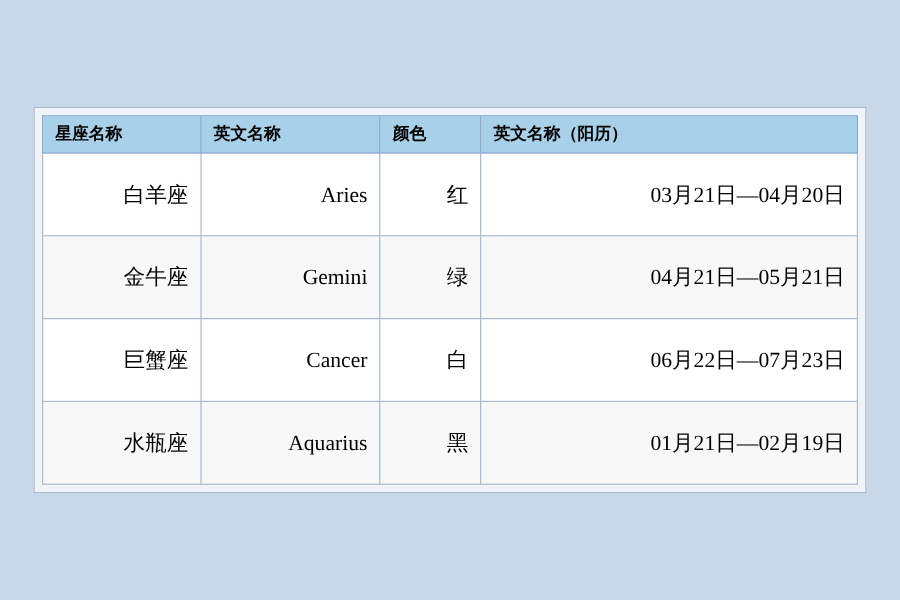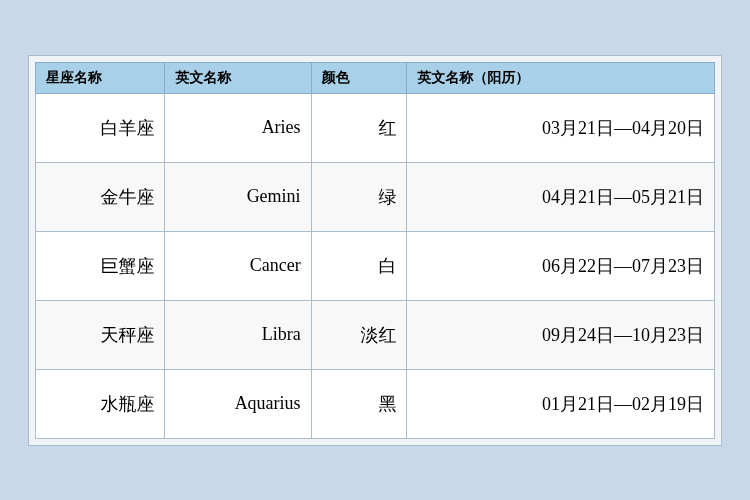--- a/index.html
+++ b/index.html
@@ -69,26 +69,20 @@
           <td>绿</td>
           <td>04月21日—05月21日</td>
         </tr>
         <tr>
           <td>巨蟹座</td>
           <td>Cancer</td>
           <td>白</td>
           <td>06月22日—07月23日</td>
         </tr>
         <tr>
-          <td>天秤座</td>
-          <td>Libra</td>
-          <td>淡红</td>
-          <td>09月24日—10月23日</td>
-        </tr>
-        <tr>
           <td>水瓶座</td>
           <td>Aquarius</td>
           <td>黑</td>
           <td>01月21日—02月19日</td>
         </tr>
       </tbody>
   </table>
 </div>
 
 </body></html>

